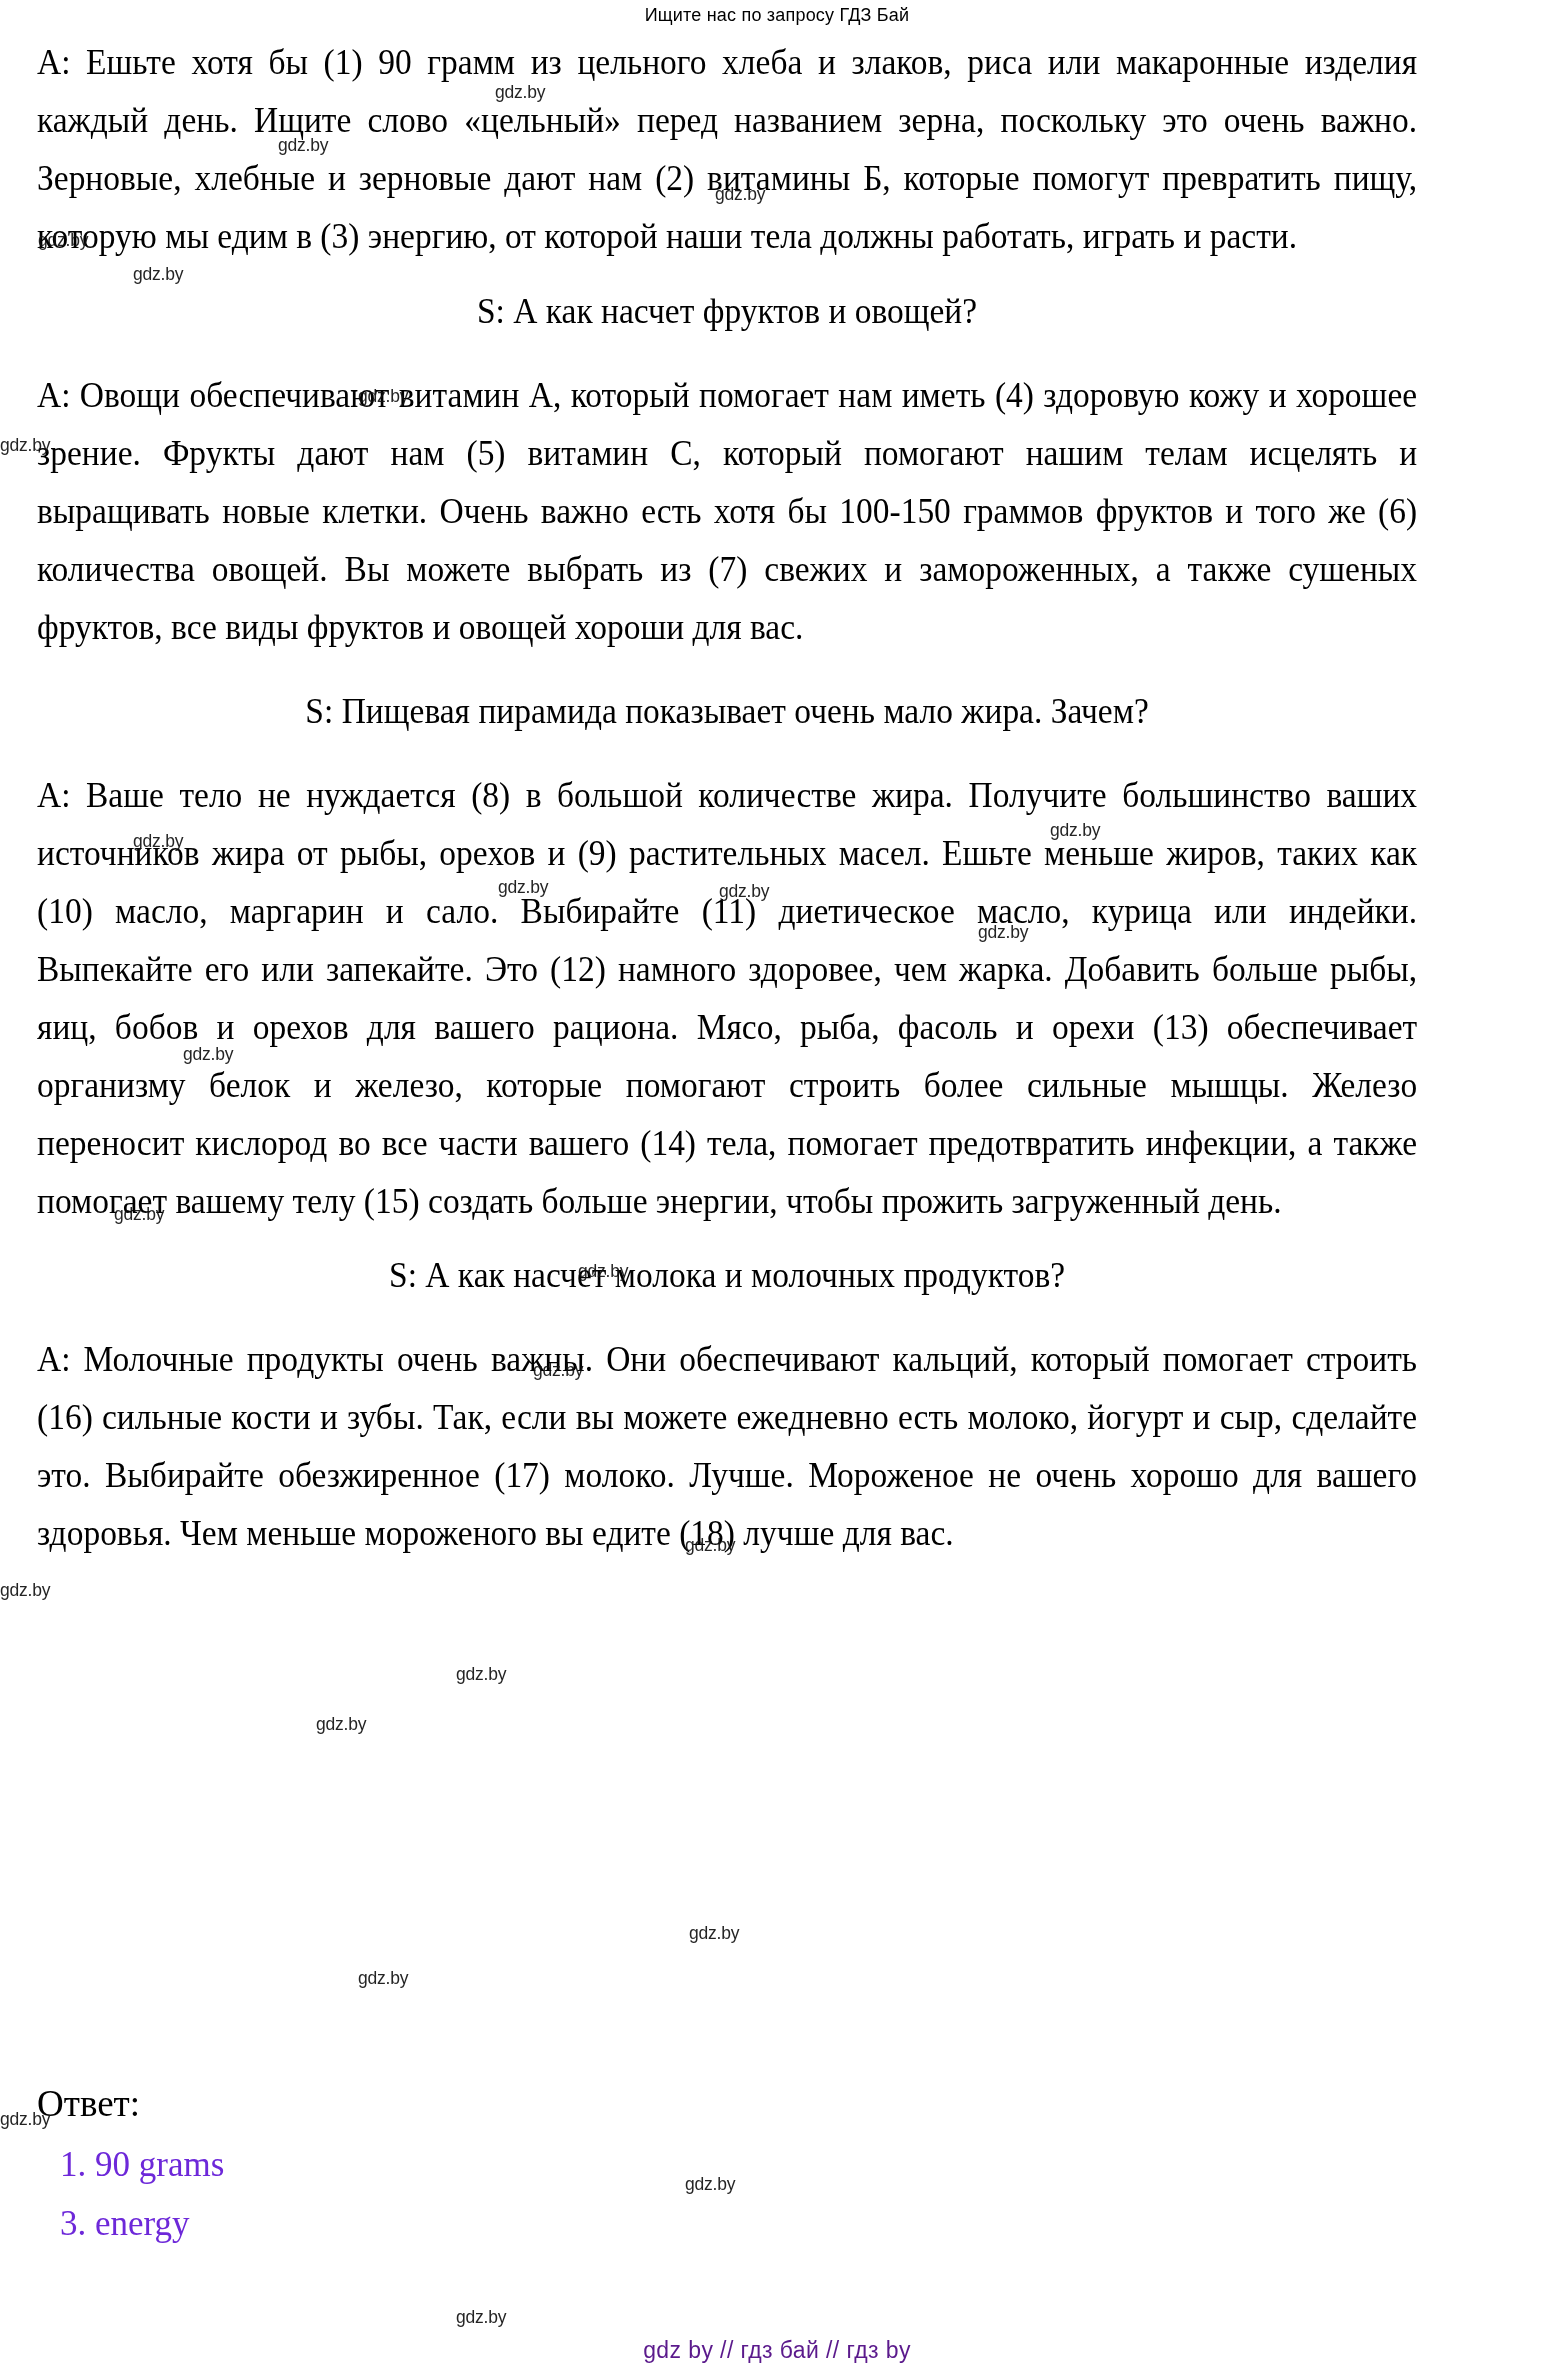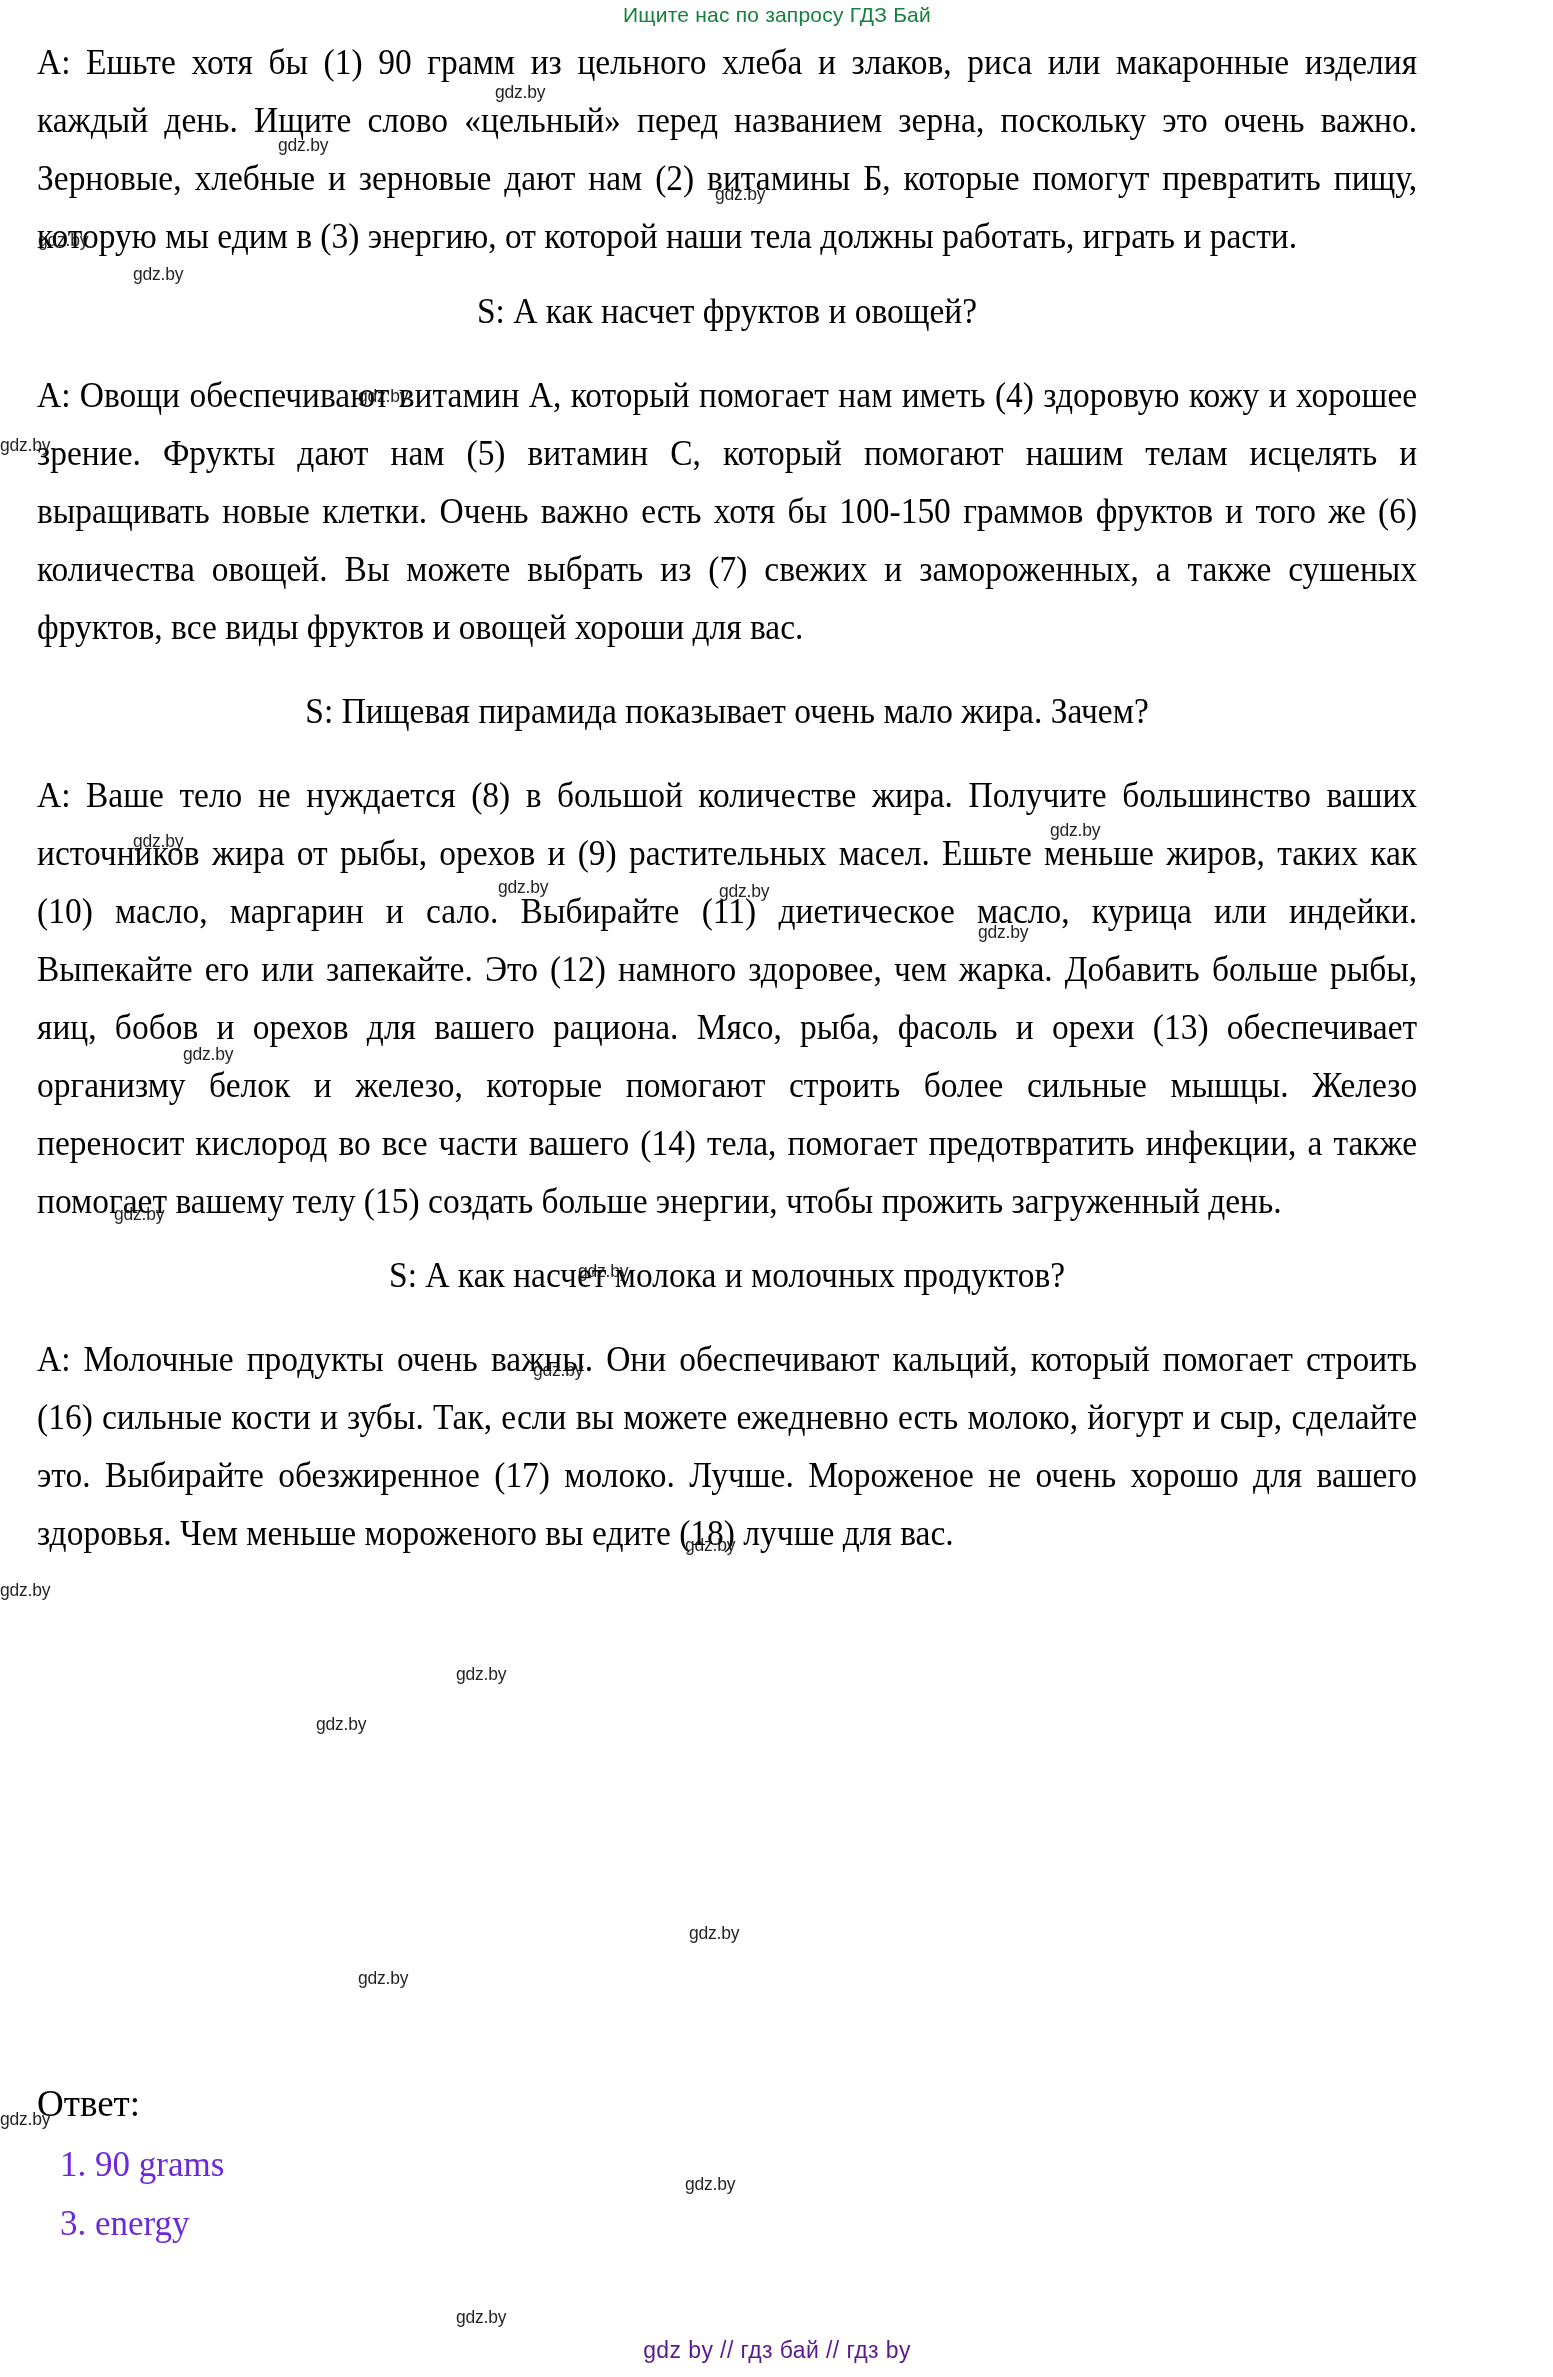--- a/index.html
+++ b/index.html
@@ -24,23 +24,23 @@
   }
 
   
   .promo-banner {
     position: absolute;
     top: 0px;
     left: 0px;
     width: 1554px;
     height: 30px;
     text-align: center;
-    color: #15803d;
+    color: #000000;
     font-family: "Liberation Sans", "DejaVu Sans", sans-serif;
-    font-size: 21px;
+    font-size: 18px;
     line-height: 30px;
     letter-spacing: 0.2px;
     white-space: nowrap;
   }
 
   
   .doc-body {
     position: absolute;
     left: 37px;
     top: 33px;

